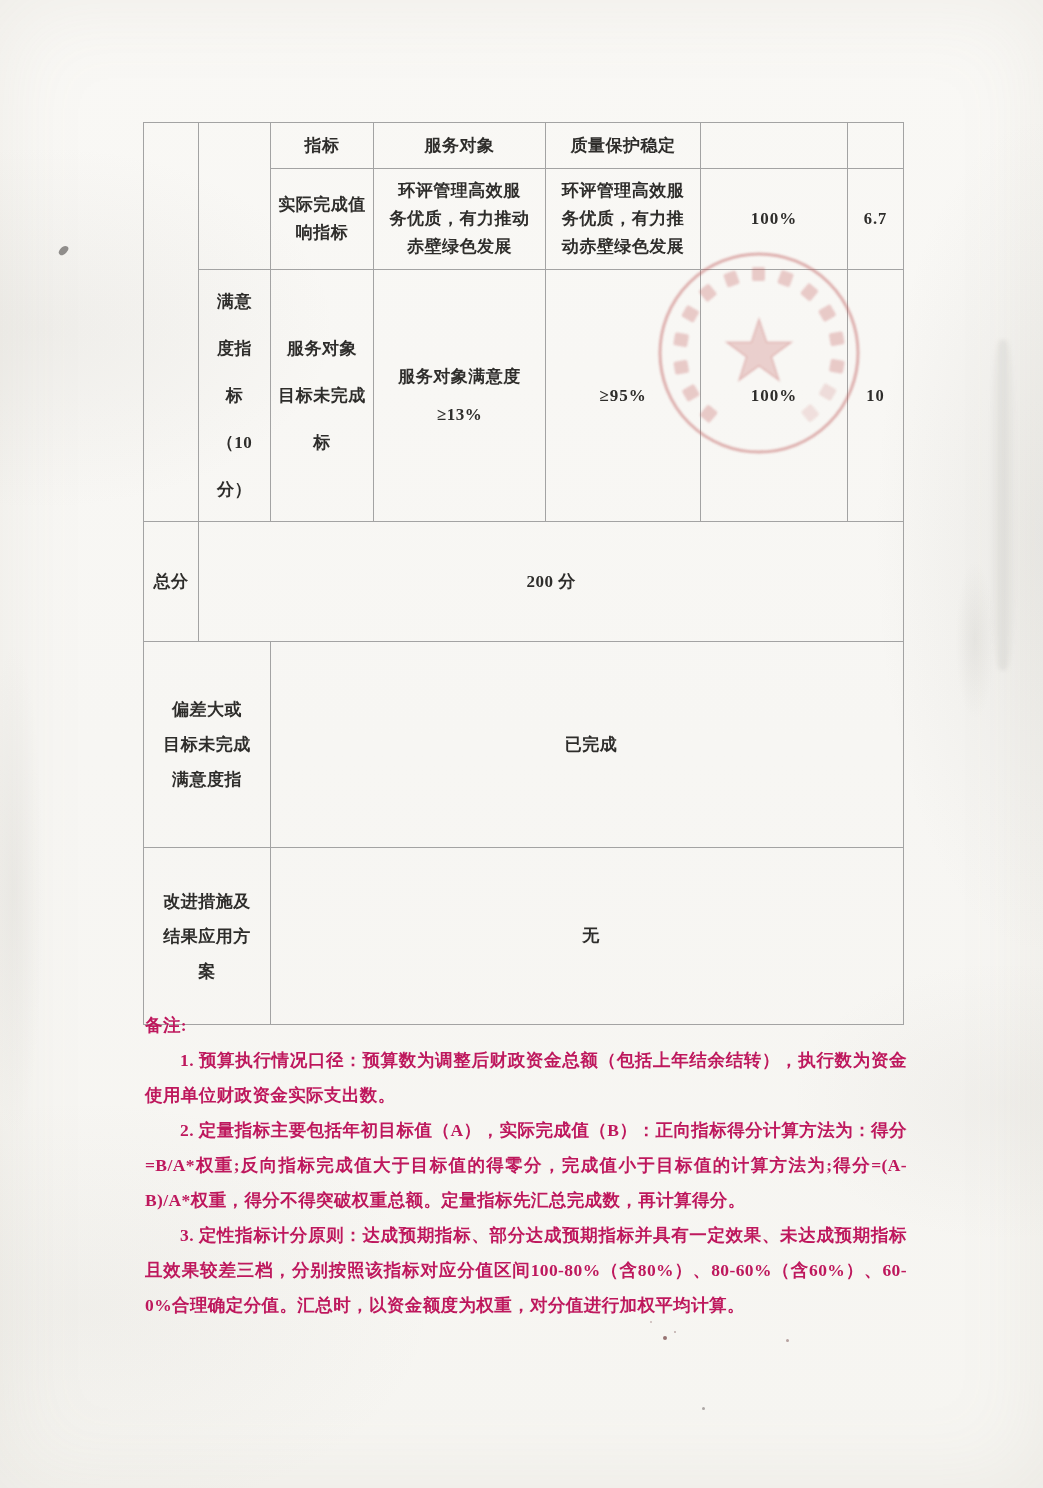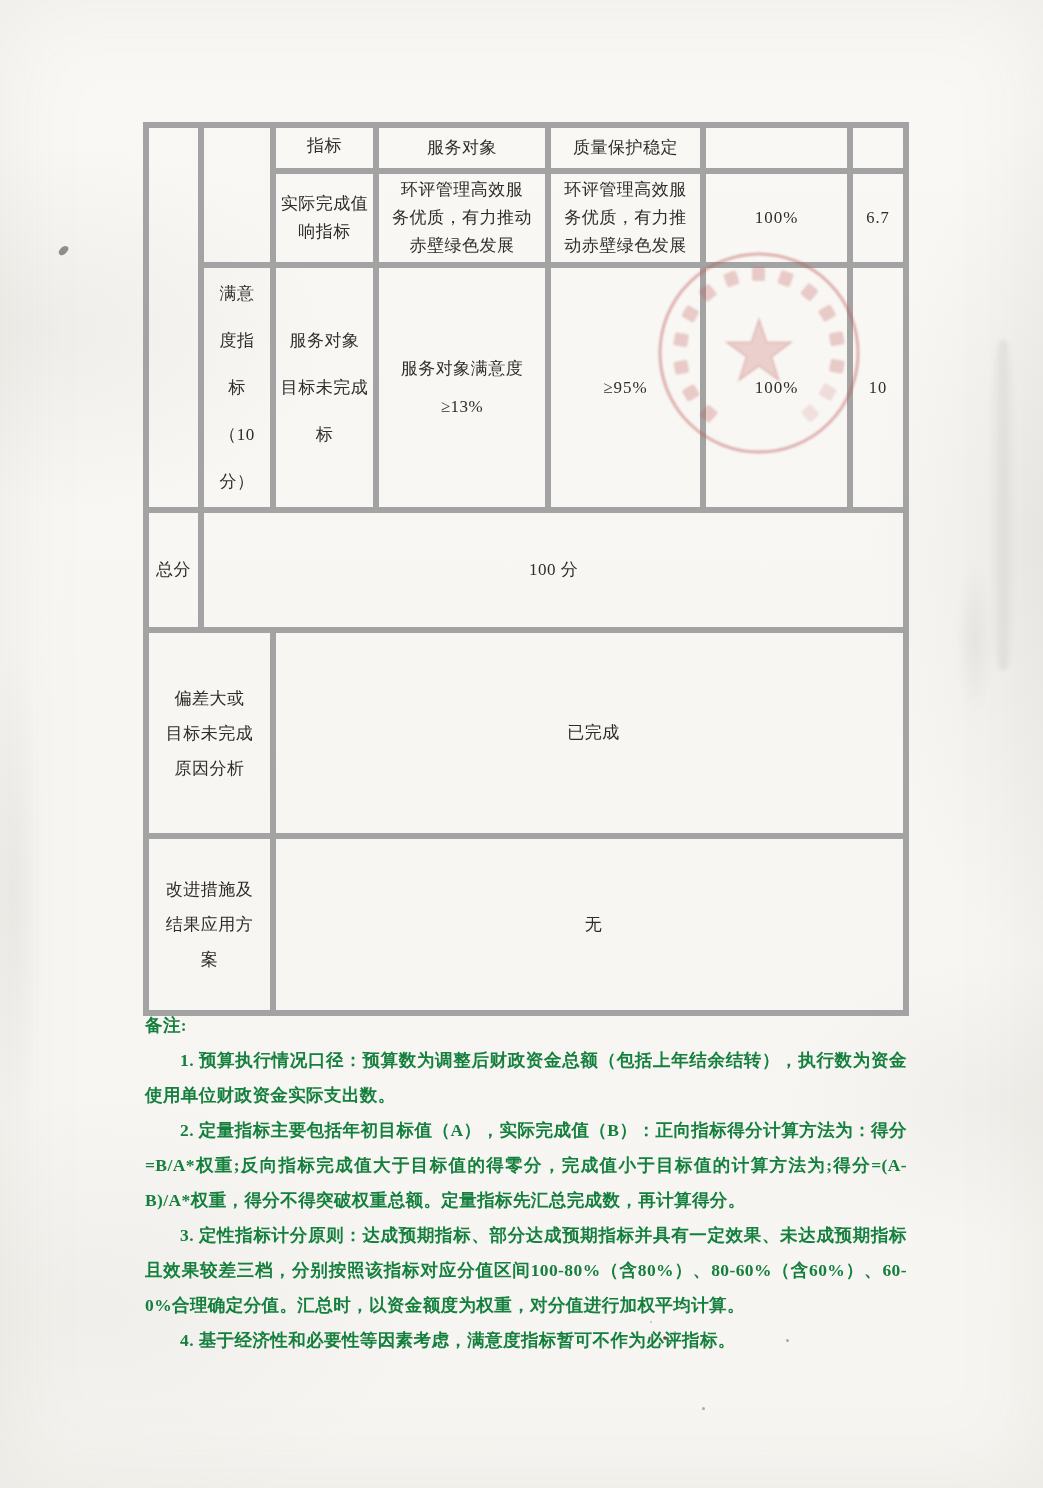--- a/index.html
+++ b/index.html
@@ -21,40 +21,41 @@
       linear-gradient(180deg, #f9f8f5 0%, #f7f6f3 50%, #f6f5f1 100%);
     box-shadow: inset 0 0 90px rgba(150,140,120,0.10);
   }
 
   
   table.score-table {
     position: absolute; left: 143px; top: 122px;
     width: 760px; border-collapse: collapse; table-layout: fixed;
   }
   .score-table td {
-    border: 6px solid #a3a3a3;
+    border: 1px solid #a3a3a3;
     font-size: 17px; line-height: 28px;
     text-align: center; vertical-align: middle;
     letter-spacing: 0.5px;
-    padding: 2px 4px;
+    padding: 8px 4px;
+    font-weight: bold;
   }
   .preline { white-space: pre-line; }
   td.ind-label { vertical-align: bottom; padding-bottom: 8px; }
   td.lh-lg { line-height: 47px; }
   td.lh-md { line-height: 38px; }
   td.lh-35 { line-height: 35px; }
   td.val-left { text-align: center; padding-left: 12px; }
   td.score-cell { font-size: 16.5px; letter-spacing: 1px; }
   td.pct-cell { letter-spacing: 1px; }
 
   
   .notes {
     position: absolute; left: 145px; top: 1008px; width: 762px;
     font-size: 17.5px; font-weight: bold; line-height: 35px;
-    letter-spacing: 0.4px; color: #15803d;
+    letter-spacing: 0.4px; color: #be185d;
     text-align: justify;
   }
   .notes p.note-item { text-indent: 2em; }
 
   
   .seal { position: absolute; left: 653px; top: 247px; width: 212px; height: 212px; }
 
   
   .artifact { position: absolute; pointer-events: none; }
   .speck-a { left: 60px; top: 245px; width: 7px; height: 11px; background: rgba(90,88,86,0.65); border-radius: 60% 40% 55% 45%; transform: rotate(38deg); }
@@ -112,26 +113,26 @@
 目标未完成
 标</td>
     <td class="preline lh-md">服务对象满意度
 ≥13%</td>
     <td class="pct-cell">≥95%</td>
     <td class="pct-cell">100%</td>
     <td class="score-cell">10</td>
   </tr>
   <tr style="height:120px">
     <td>总分</td>
-    <td colspan="6">100 分</td>
+    <td colspan="6">200 分</td>
   </tr>
   <tr style="height:206px">
     <td colspan="2" class="preline lh-35">偏差大或
 目标未完成
-原因分析</td>
+满意度指</td>
     <td colspan="5" class="val-left">已完成</td>
   </tr>
   <tr style="height:177px">
     <td colspan="2" class="preline lh-35">改进措施及
 结果应用方
 案</td>
     <td colspan="5" class="val-left">无</td>
   </tr>
 </tbody>
   </table>
@@ -163,21 +164,20 @@
       <rect x="99" y="20" width="13" height="14" rx="2" transform="rotate(140,106,106)" fill-opacity="0.18"></rect>
     </g>
   </g>
 </svg>
 
 <div class="notes">
   <p>备注:</p>
   <p class="note-item">1. 预算执行情况口径：预算数为调整后财政资金总额（包括上年结余结转），执行数为资金使用单位财政资金实际支出数。</p>
   <p class="note-item">2. 定量指标主要包括年初目标值（A），实际完成值（B）：正向指标得分计算方法为：得分=B/A*权重;反向指标完成值大于目标值的得零分，完成值小于目标值的计算方法为;得分=(A-B)/A*权重，得分不得突破权重总额。定量指标先汇总完成数，再计算得分。</p>
   <p class="note-item">3. 定性指标计分原则：达成预期指标、部分达成预期指标并具有一定效果、未达成预期指标且效果较差三档，分别按照该指标对应分值区间100-80%（含80%）、80-60%（含60%）、60-0%合理确定分值。汇总时，以资金额度为权重，对分值进行加权平均计算。</p>
-  <p class="note-item">4. 基于经济性和必要性等因素考虑，满意度指标暂可不作为必评指标。</p>
 </div>
 
 <span class="artifact speck-a"></span>
 <span class="artifact speck-b"></span>
 <span class="artifact speck-c"></span>
 <span class="artifact speck-d"></span>
 <span class="artifact streak-right"></span>
 <span class="artifact streak-right2"></span>
 <span class="artifact smudge-left"></span>
 

